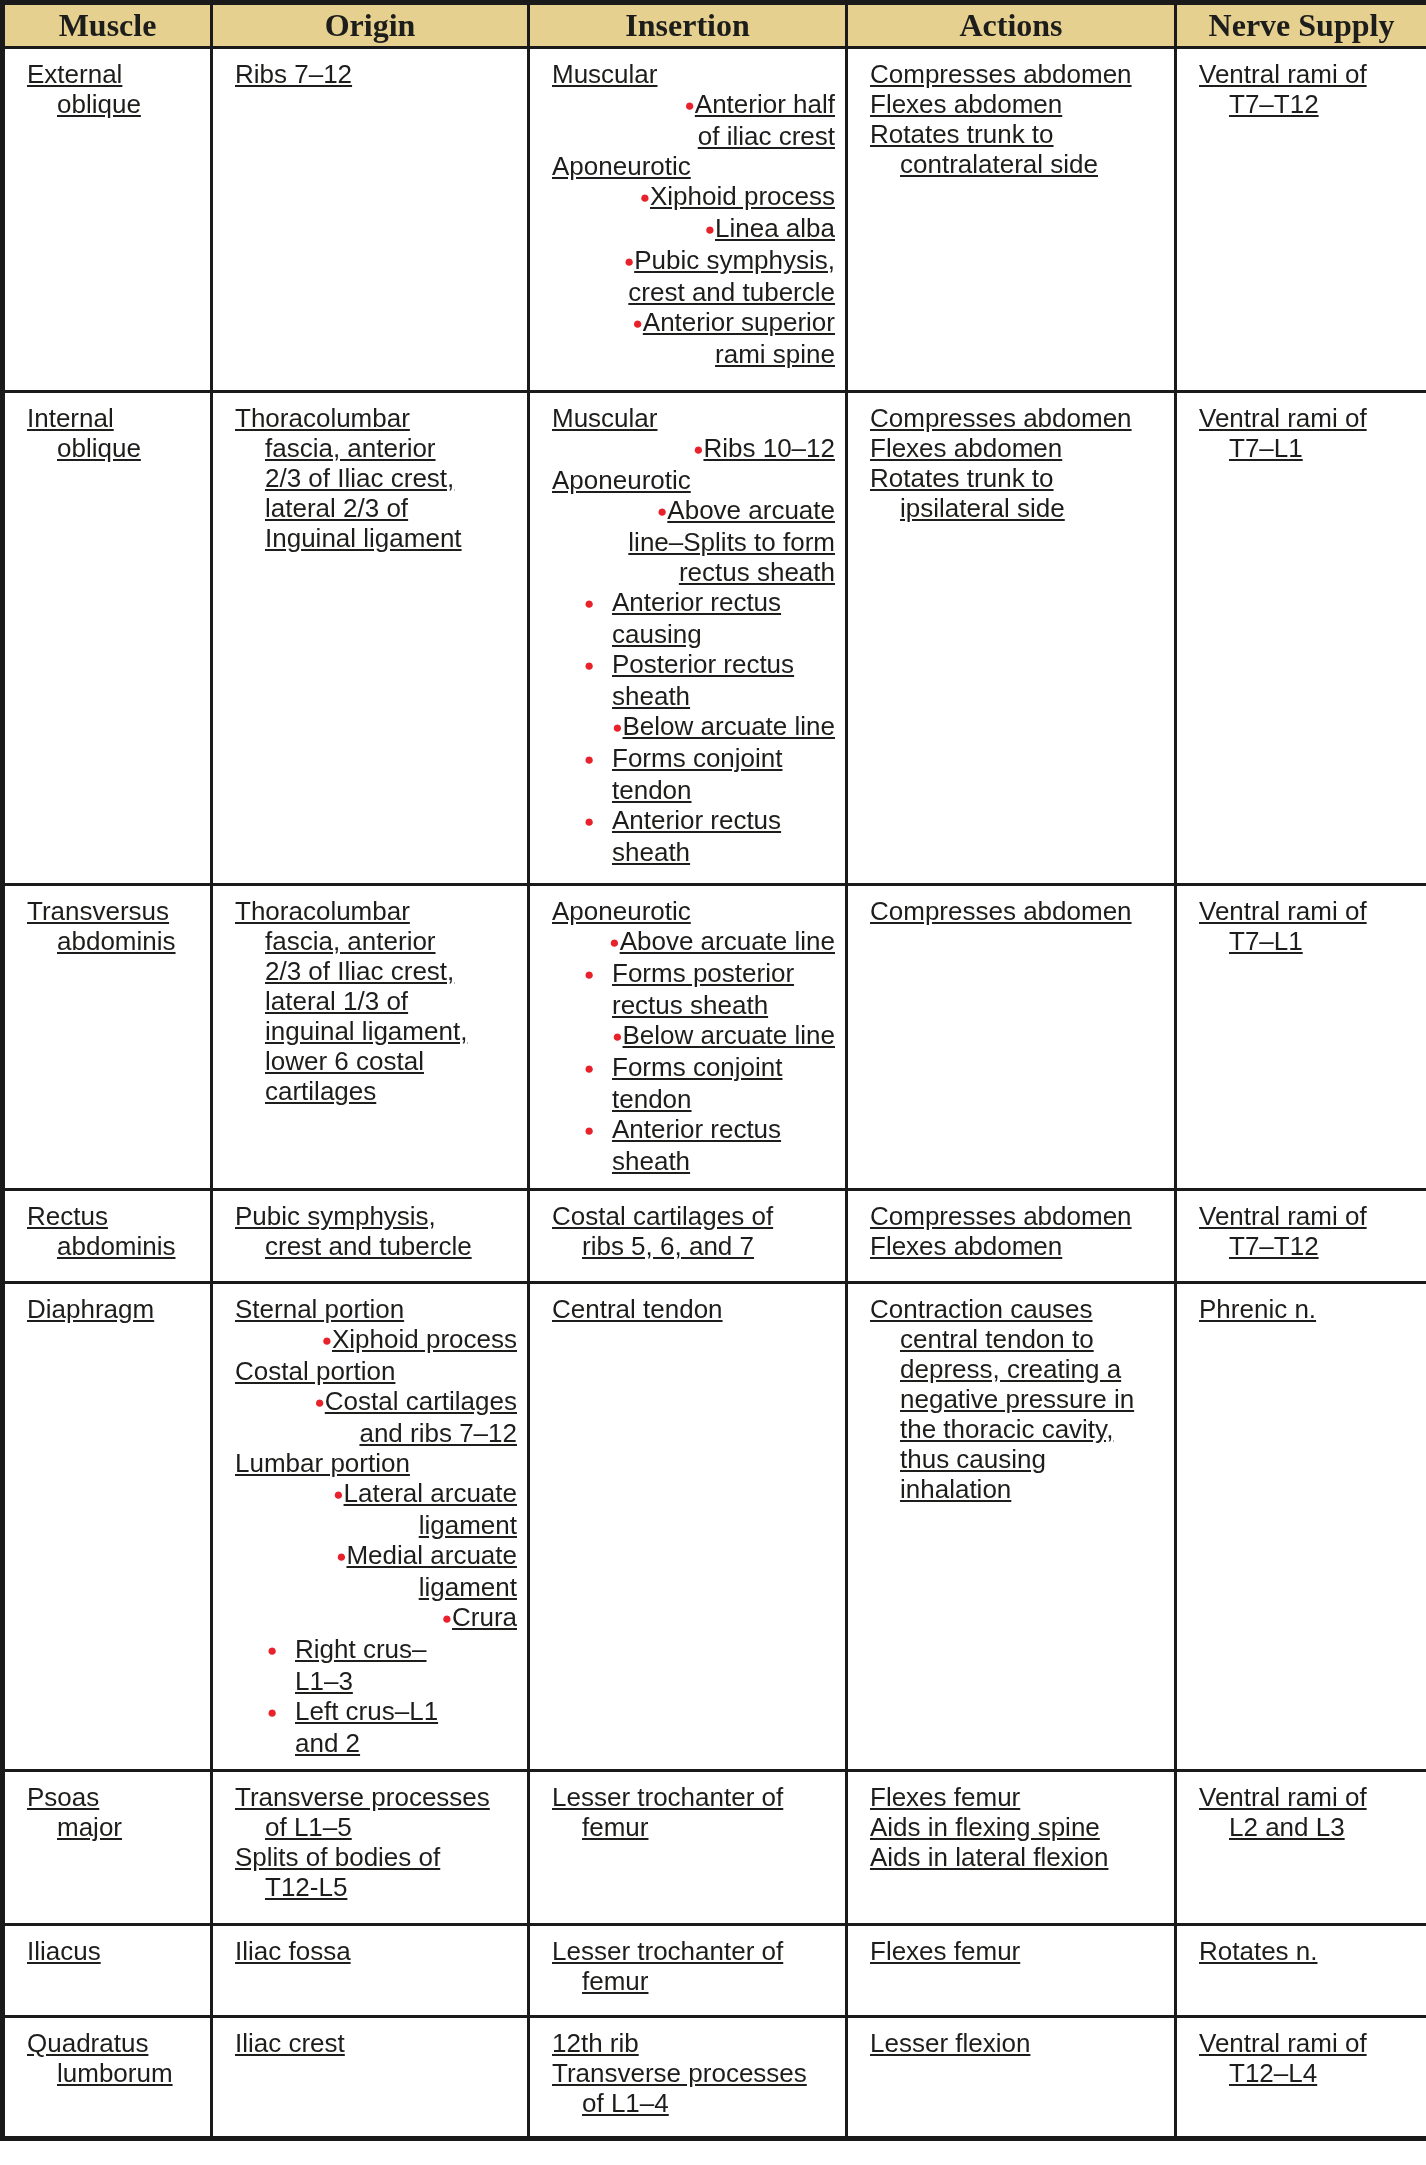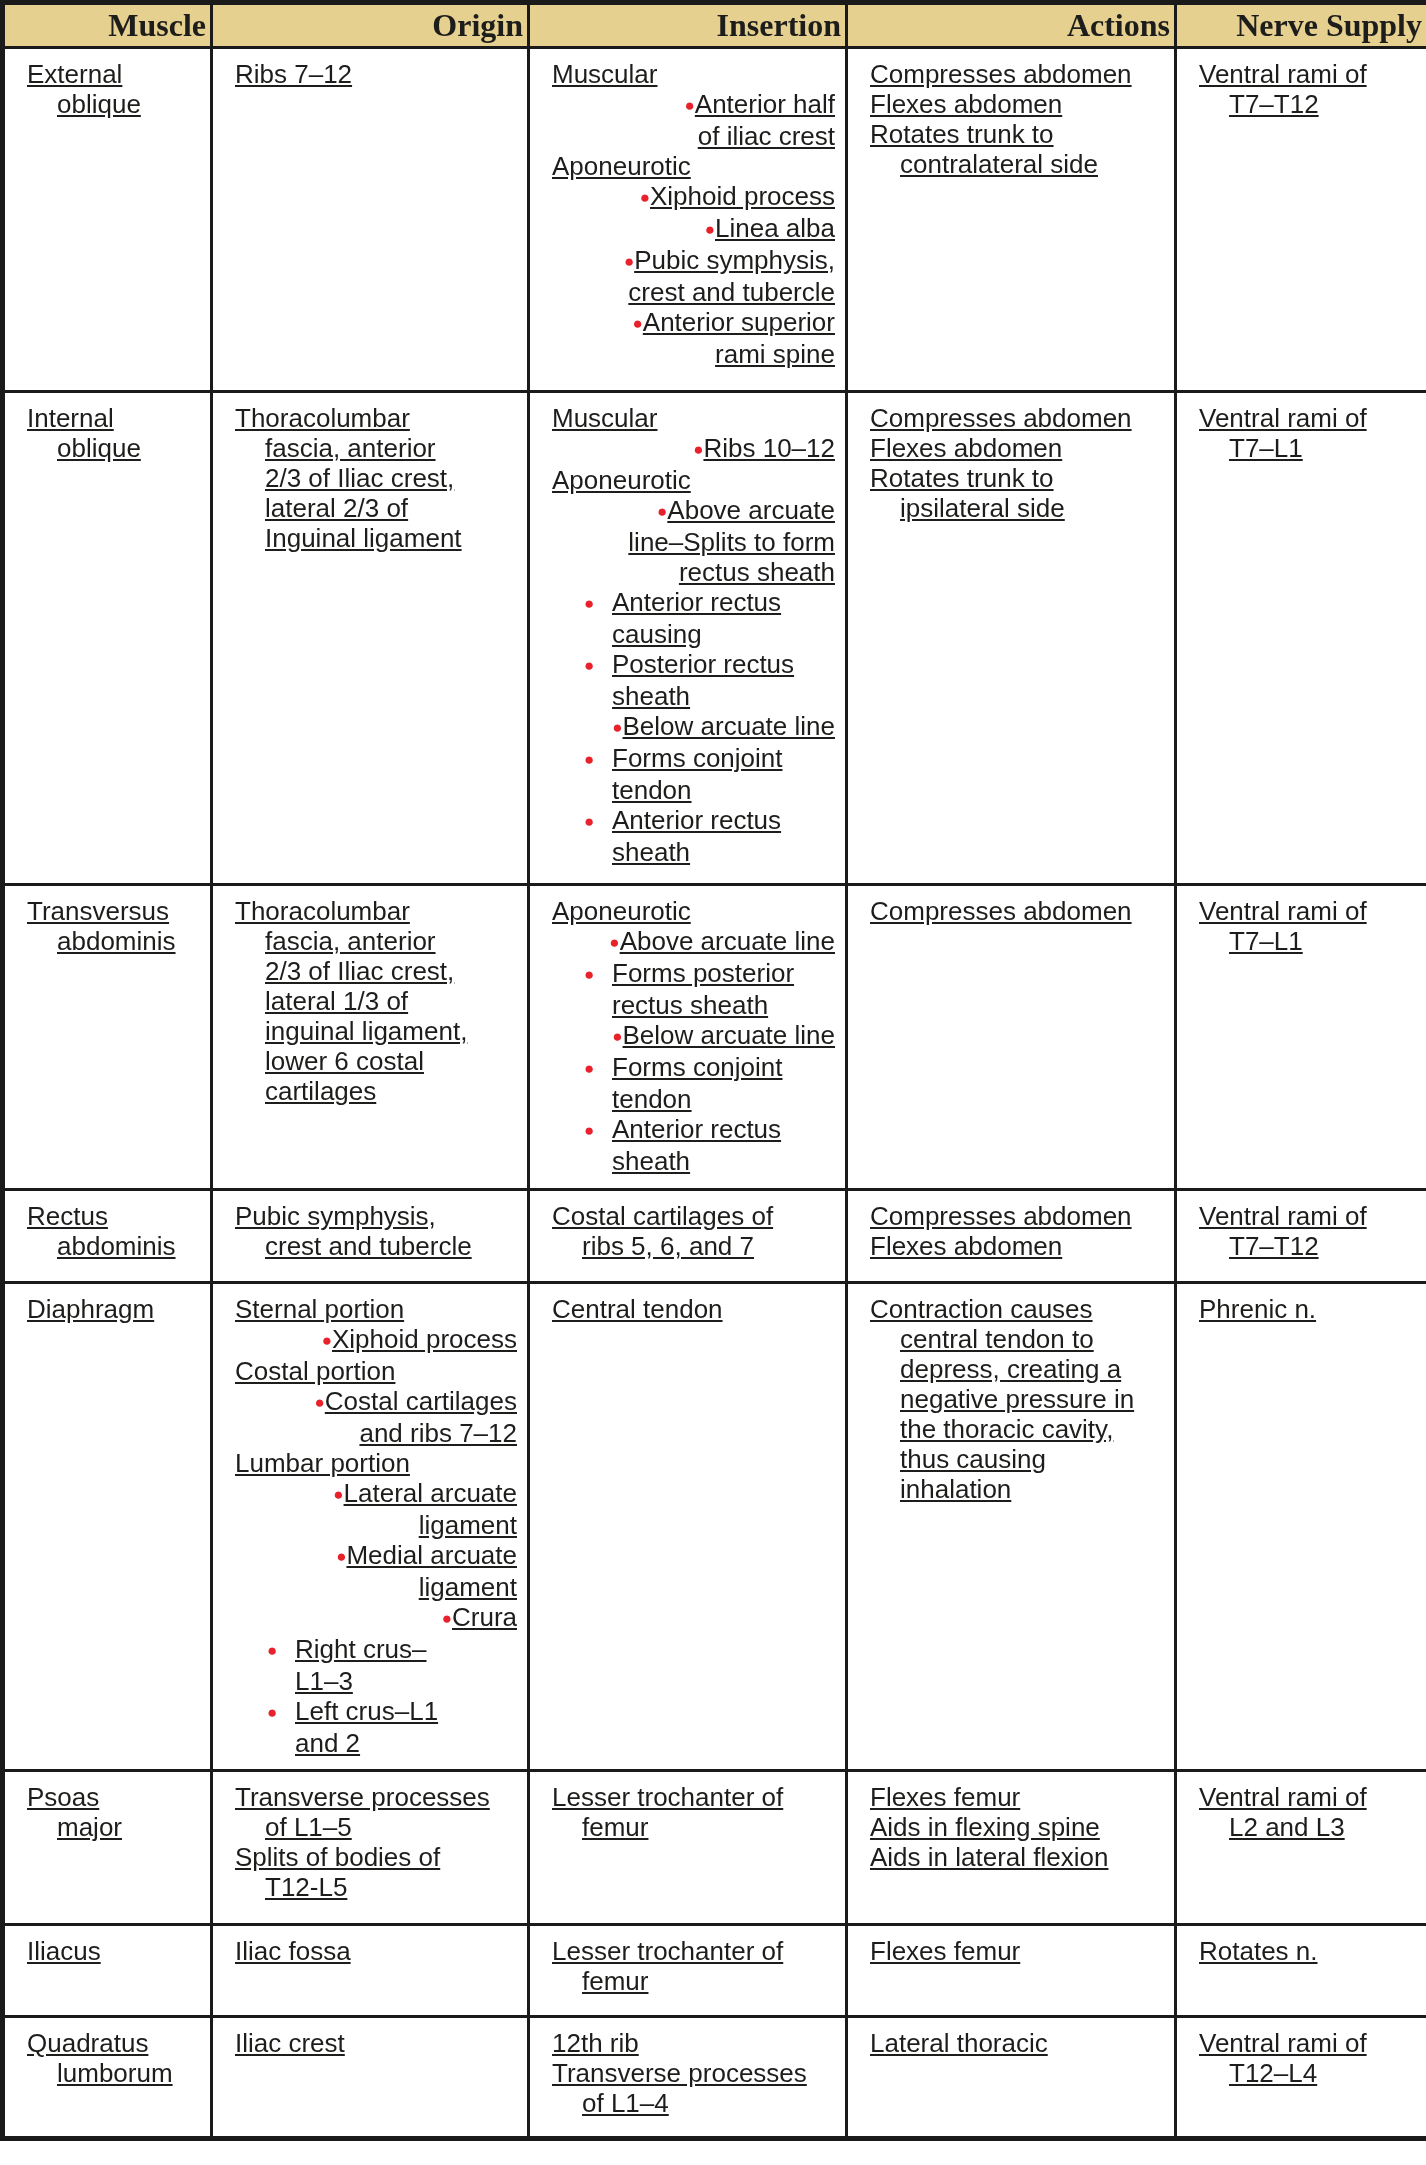--- a/index.html
+++ b/index.html
@@ -19,21 +19,21 @@
     width:1426px;
     border-collapse:collapse;
     table-layout:fixed;
     border:5px solid var(--border);
   }
   th{
     background:var(--header-bg);
     font-family:"Liberation Serif",serif;
     font-weight:bold;
     font-size:32px;
-    text-align:right;
+    text-align:center;
     border:3px solid var(--border);
     padding:2px 4px;
     color:var(--text);
   }
   thead tr{height:40px;}
   td{
     border:3px solid var(--border);
     vertical-align:top;
     padding:10px 10px 10px 22px;
     font-size:26px;
@@ -298,21 +298,21 @@
         </td>
         <td>
           <div class="item l0">Iliac crest</div>
         </td>
         <td>
           <div class="item l0">12th rib</div>
           <div class="item l0">Transverse processes
 of L1–4</div>
         </td>
         <td>
-          <div class="item l0">Lateral thoracic</div>
+          <div class="item l0">Lesser flexion</div>
         </td>
         <td>
           <div class="item l0">Ventral rami of
 T12–L4</div>
         </td>
       </tr>
     </tbody>
 </table>
 
 </body></html>

